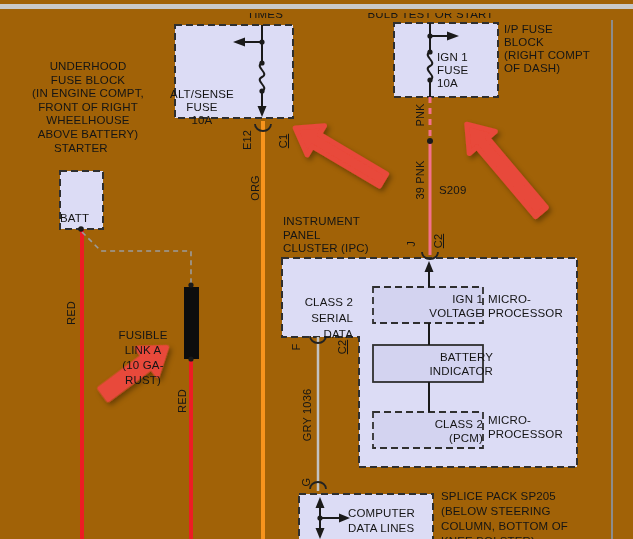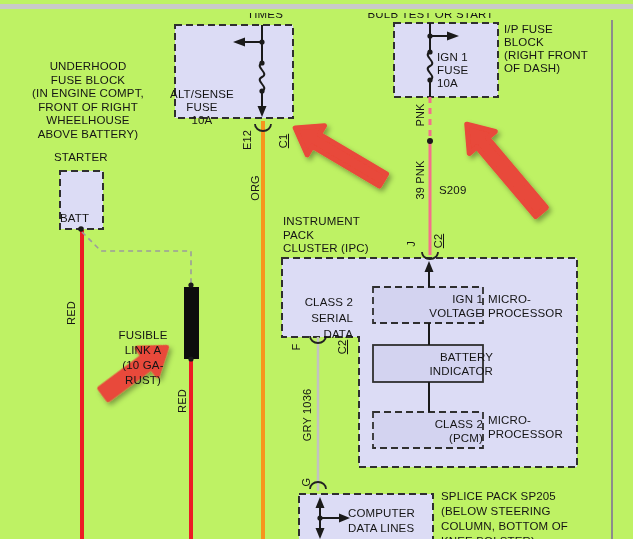--- a/index.html
+++ b/index.html
@@ -1,18 +1,18 @@
 <!DOCTYPE html>
 <html><head>
 <meta charset="utf-8">
 <style>
   html,body { margin:0; padding:0; background:#fff; }
   #canvas {
     position:relative; width:633px; height:539px; overflow:hidden;
-    background:#bef264;
+    background:#a16207;
     font-family:"Liberation Sans", sans-serif;
     color:#151515;
   }
   #diagram-svg { position:absolute; left:0; top:0; z-index:1; }
   .lbl {
     position:absolute; z-index:2; font-size:11.5px; line-height:13.5px;
     white-space:pre-line; letter-spacing:0.15px;
   }
   .r { text-align:center;margin-top:39px; }
   .c { text-align:right; }
@@ -133,45 +133,45 @@
 FRONT OF RIGHT
 WHEELHOUSE
 ABOVE BATTERY)</div>
   <div class="lbl r" style="left:150px; top:49px; width:104px; line-height:13px;">ALT/SENSE
 FUSE
 10A</div>
   <div class="vlabel" style="left:247px; top:140px;">E12</div>
   <div class="vlabel ul" style="left:283px; top:141px;">C1</div>
   <div class="vlabel" style="left:255px; top:188px;">ORG</div>
 
-  <div class="lbl" style="left:54px; top:151px;">STARTER</div>
+  <div class="lbl" style="left:54px; top:142px;">STARTER</div>
   <div class="lbl" style="left:60px; top:212px;">BATT</div>
   <div class="vlabel" style="left:71px; top:313px;">RED</div>
 
   <div class="lbl r lh15" style="left:108px; top:289px; width:70px;">FUSIBLE
 LINK A
 (10 GA-
 RUST)</div>
   <div class="vlabel" style="left:182px; top:401px;">RED</div>
 
   <div class="lbl" style="left:437px; top:51px; line-height:13px;">IGN 1
 FUSE
 10A</div>
   <div class="lbl" style="left:504px; top:23px; line-height:13px;">I/P FUSE
 BLOCK
-(RIGHT FRONT
+(RIGHT COMPT
 OF DASH)</div>
   <div class="vlabel" style="left:420px; top:115px;">PNK</div>
   <div class="lbl" style="left:439px; top:136px;margin-top:48px;">S209</div>
   <div class="vlabel" style="left:420px; top:180px;">39   PNK</div>
   <div class="vlabel" style="left:411px; top:244px;">J</div>
   <div class="vlabel ul" style="left:438px; top:241px;">C2</div>
 
   <div class="lbl" style="left:283px; top:215px;">INSTRUMENT
-PACK
+PANEL
 CLUSTER (IPC)</div>
   <div class="lbl c lh16" style="left:285px; top:294px; width:68px;">CLASS 2
 SERIAL
 DATA</div>
   <div class="lbl c lh14" style="left:373px; top:292px; width:110px;">IGN 1
 VOLTAGE</div>
   <div class="lbl lh14" style="left:488px; top:292px;">MICRO-
 PROCESSOR</div>
   <div class="lbl c lh14" style="left:373px; top:350px; width:120px;">BATTERY
 INDICATOR</div>

